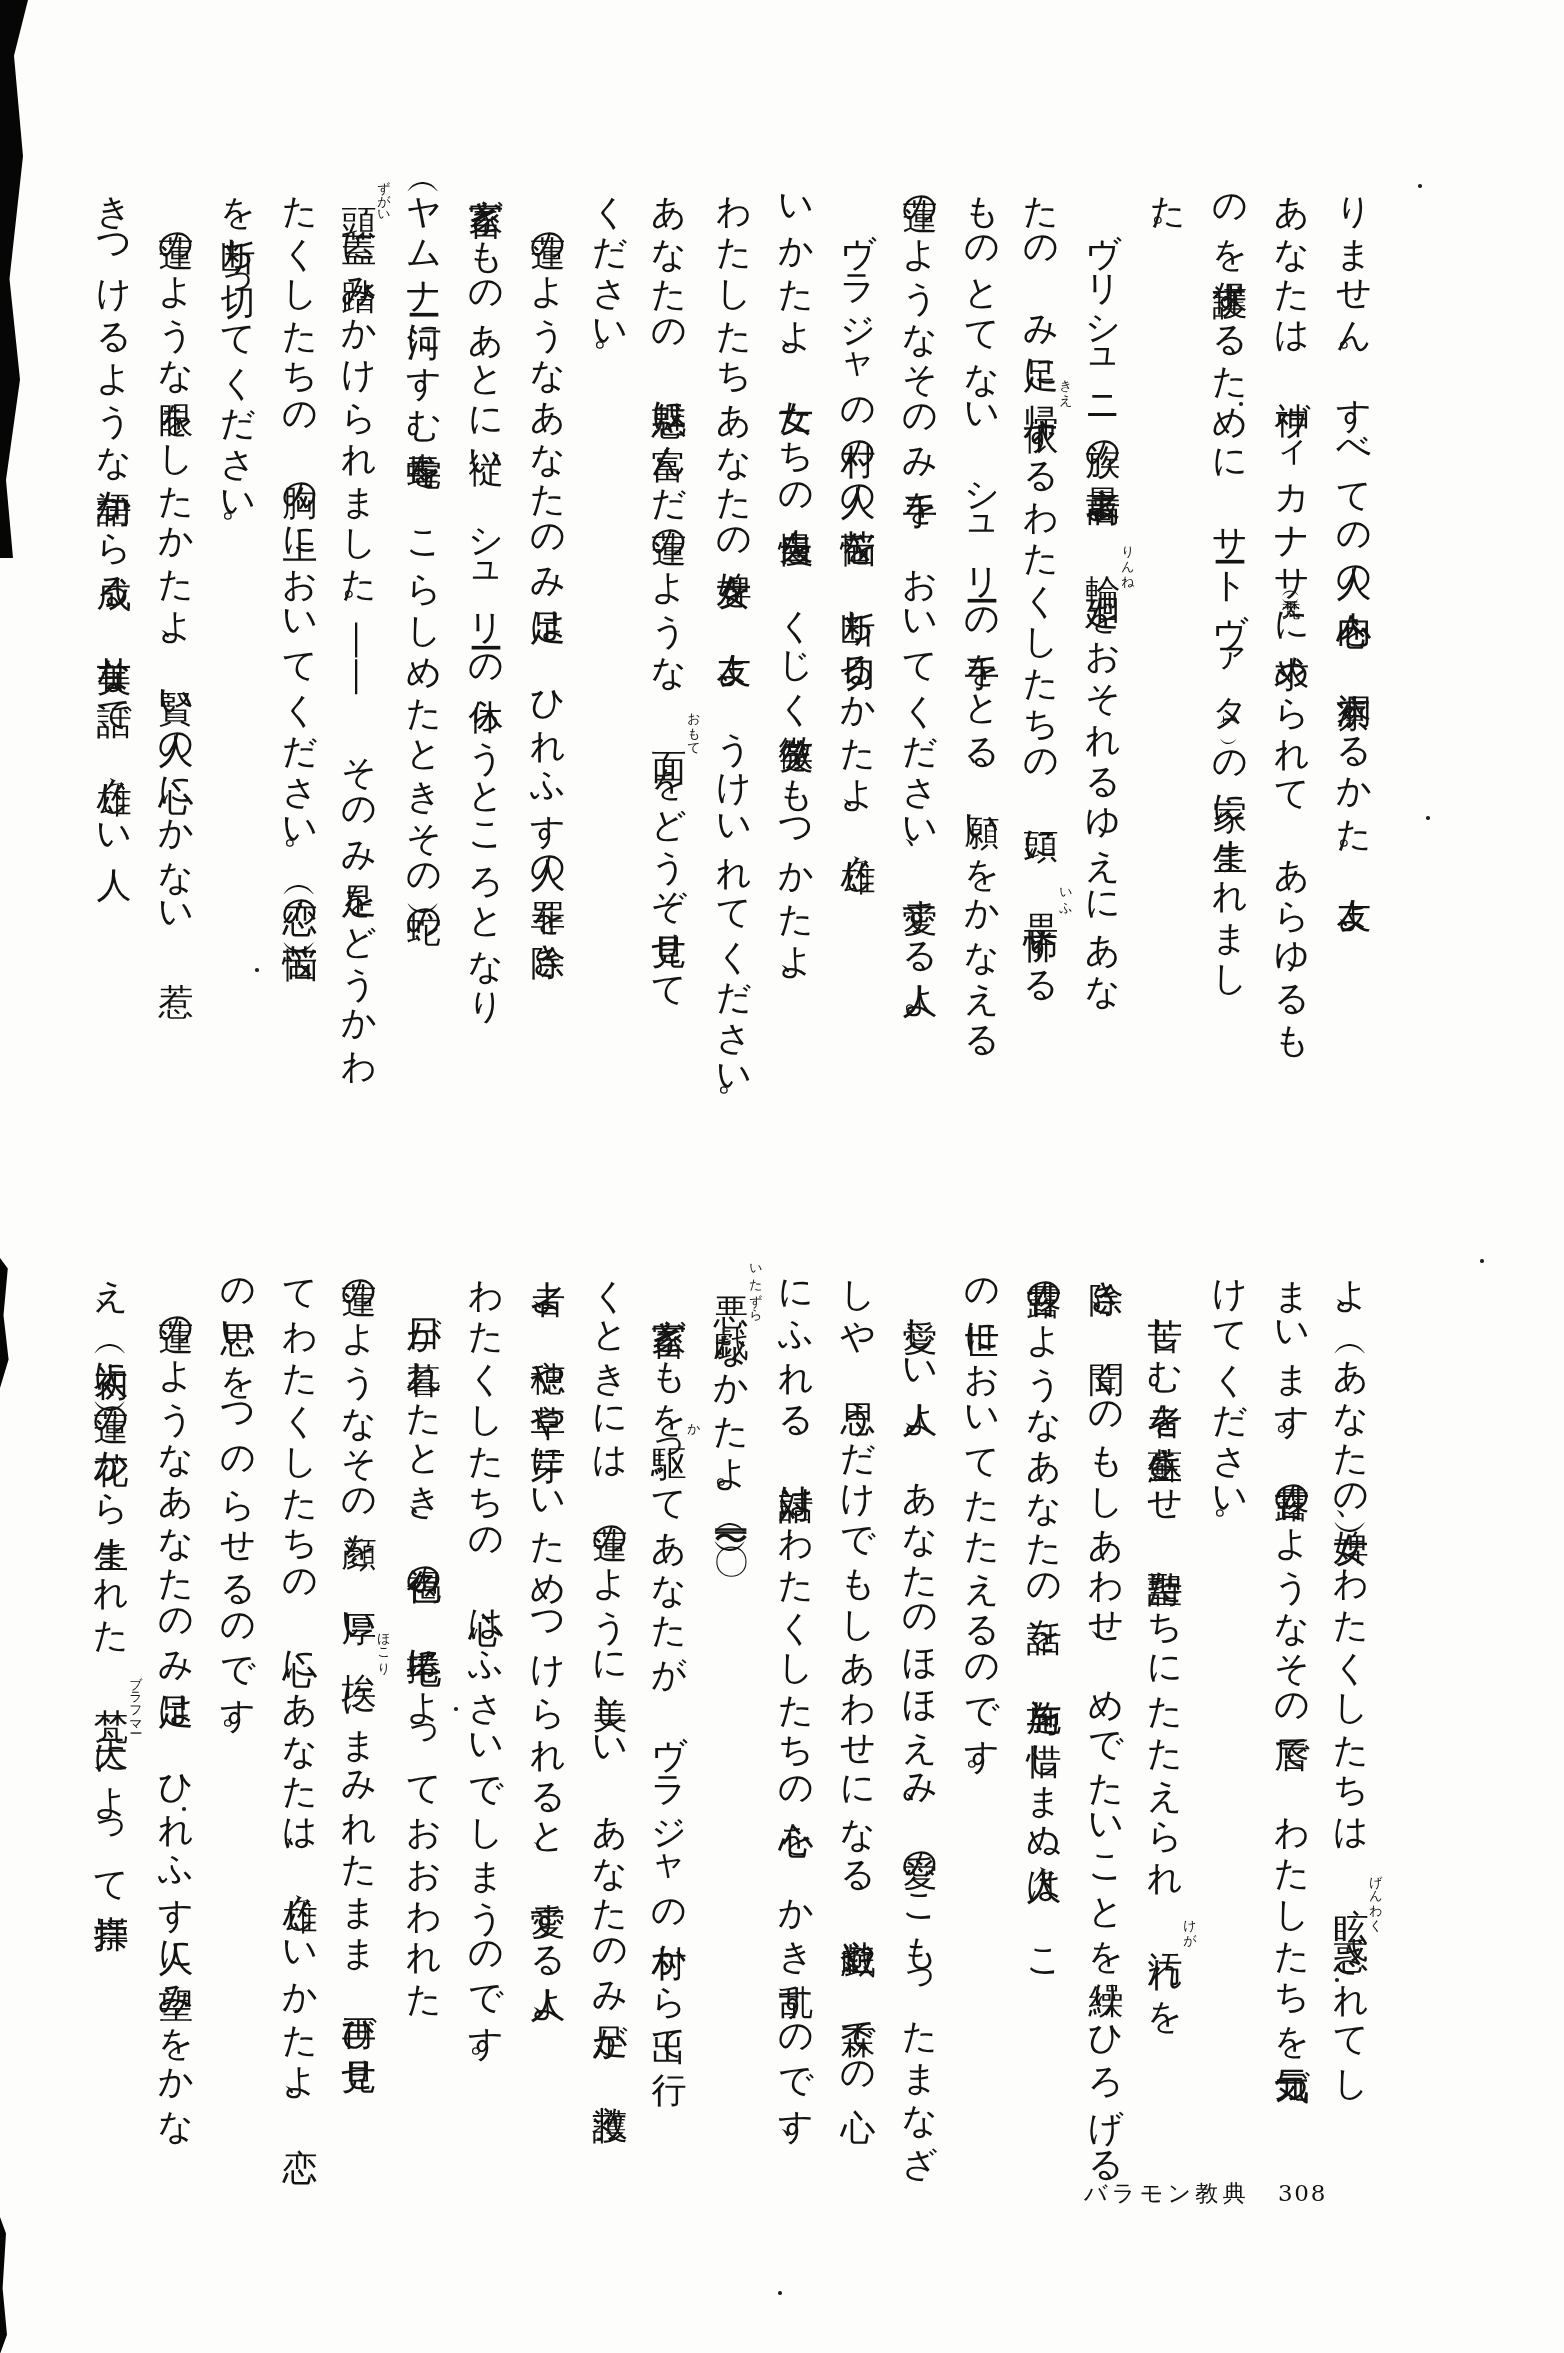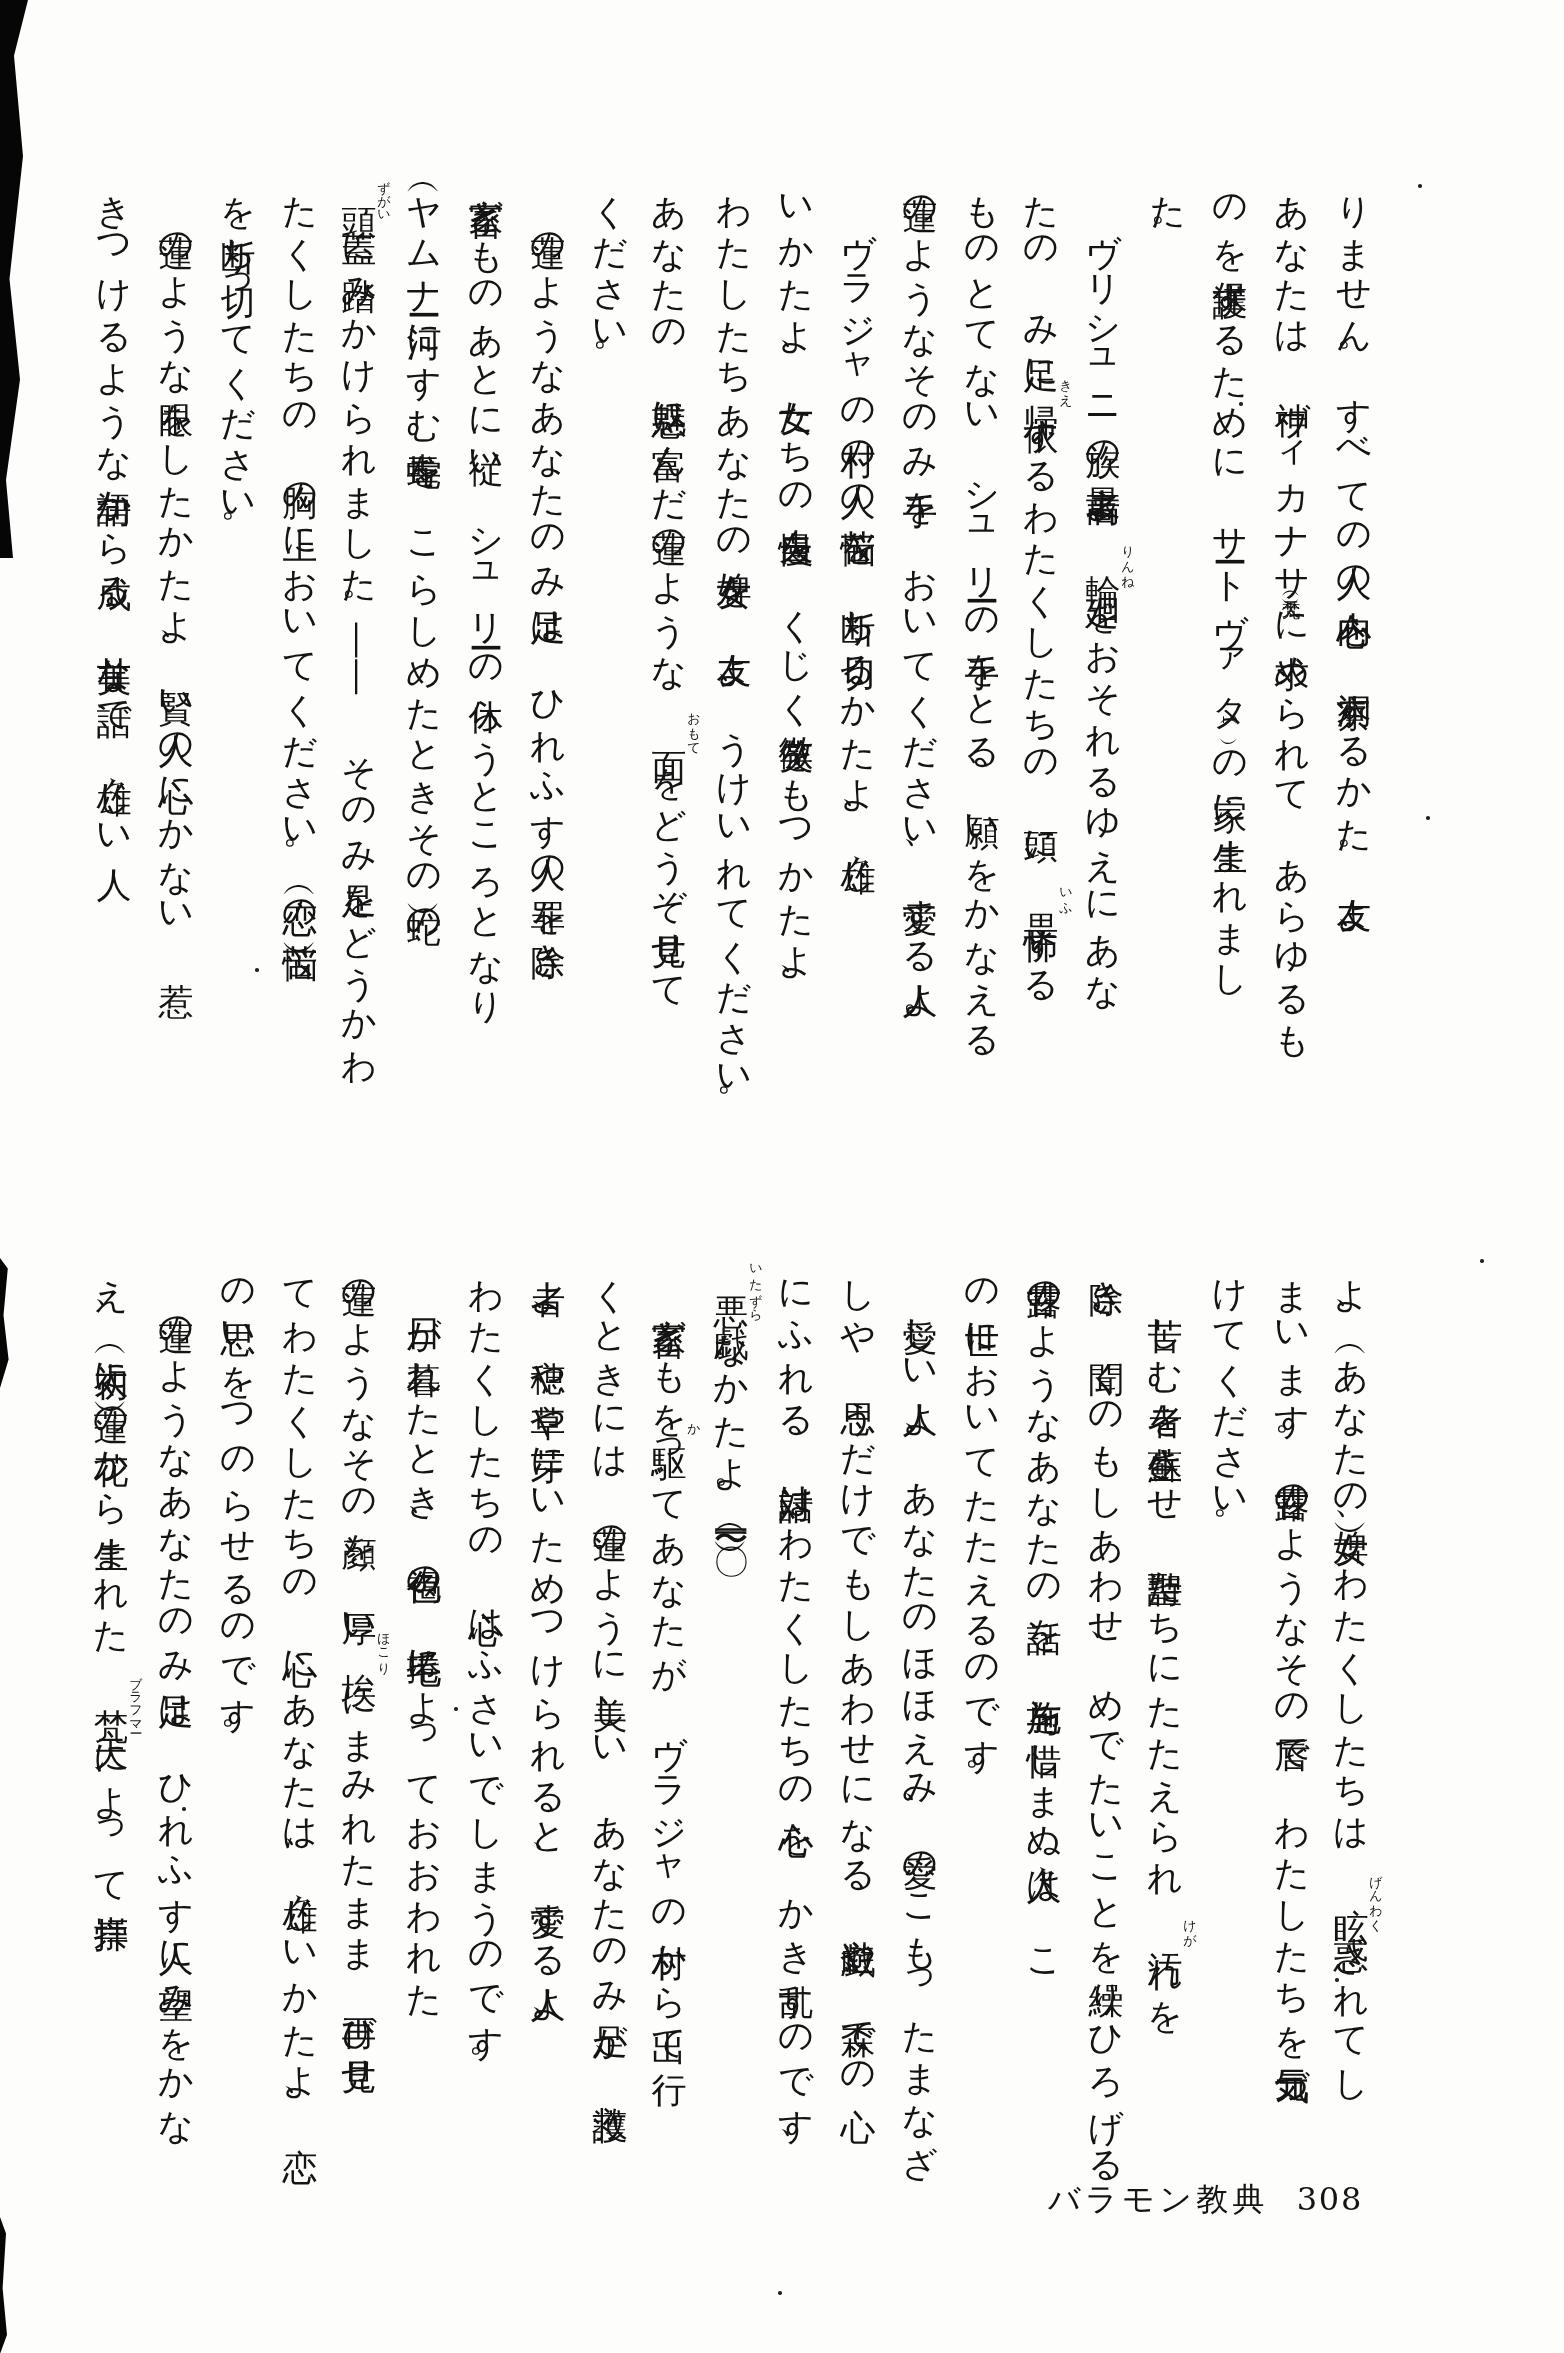--- a/index.html
+++ b/index.html
@@ -37,22 +37,22 @@
     font-size:13px;
     letter-spacing:0;
     font-family:"DejaVu Serif", serif;
   }
   .note{
     font-size:19px;
     letter-spacing:0.9px;
   }
   .footer{
     position:absolute;
-    left:1048px;top:2178px;
-    font-size:32px;
+    left:1084px;top:2178px;
+    font-size:23px;
     letter-spacing:4.3px;
     white-space:nowrap;
   }
   .footer .num{
     margin-left:28px;
     letter-spacing:1.7px;
   }
   
   .art{position:absolute;background:#060606;}
   .art-top-left{

